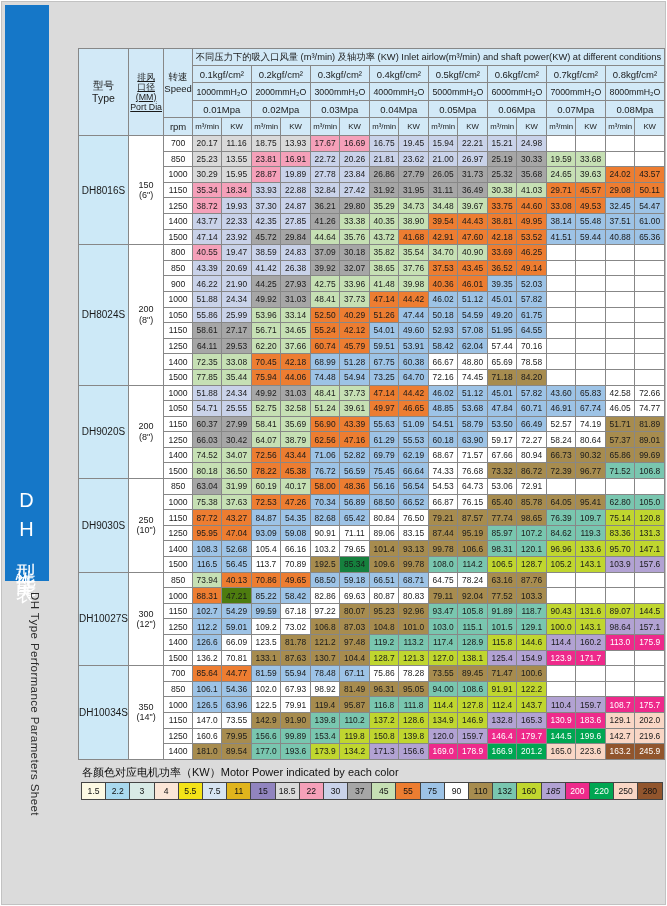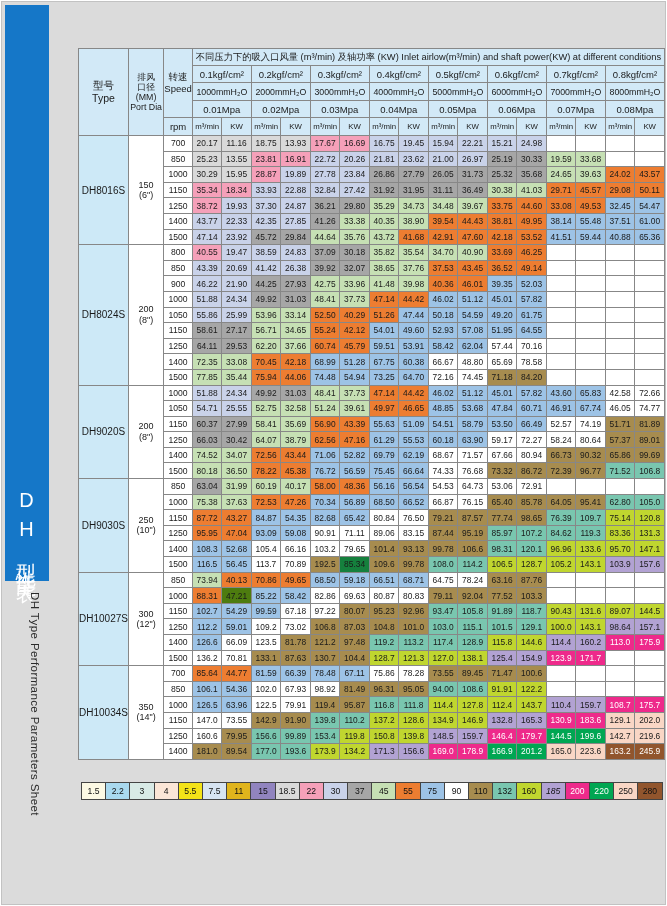--- a/index.html
+++ b/index.html
@@ -15,21 +15,21 @@
   .hd-title{font-size:9.3px;}
   .hd-press{font-size:9.5px;}
   .hd-mm{font-size:8.8px;}
   .hd-mpa{font-size:9.5px;}
   .hd-unit{font-size:7.8px;}
   .model-cell{background:#cde9f7;font-size:10px;}
   .port-cell{background:#ffffff;font-size:9px;line-height:1.15;}
   .speed-cell{background:#ffffff;font-size:8.6px;}
   .num{font-size:8.4px;}
   .model-hd{font-size:10.5px;line-height:1.2;}
-  .port-hd{font-size:8.8px;line-height:1.15;}
+  .port-hd{font-size:8.8px;line-height:1.15;text-decoration:underline;}
   .speed-hd{font-size:9.5px;line-height:1.25;}
   .legend-title{position:absolute;left:80px;top:763px;font-size:11px;color:#111;}
   .legend{position:absolute;left:79px;top:780px;display:flex;}
   .legend .sw{width:23.2px;height:16px;border:1px solid #444;border-left-width:0;display:flex;align-items:center;justify-content:center;font-size:8.6px;color:#111;}
   .legend .sw:first-child{border-left-width:1px;}
 </style>
 </head>
 <body>
 
 <div class="page">
@@ -776,21 +776,21 @@
             <td class="num"></td>
             <td class="num"></td>
           </tr>
           <tr style="height:15.6px">
             <td class="model-cell" rowspan="6">DH10034S</td>
             <td class="port-cell" rowspan="6">350<br>(14")</td>
             <td class="speed-cell">700</td>
             <td class="num" style="background:#ed7d31;color:#1a1a1a">85.64</td>
             <td class="num" style="background:#ed7d31;color:#1a1a1a">44.77</td>
             <td class="num" style="background:#9dc3e6;color:#1a1a1a">81.59</td>
-            <td class="num" style="background:#9dc3e6;color:#1a1a1a">66.39</td>
+            <td class="num" style="background:#9dc3e6;color:#1a1a1a">55.94</td>
             <td class="num" style="background:#9dc3e6;color:#1a1a1a">78.48</td>
             <td class="num" style="background:#9dc3e6;color:#1a1a1a">67.11</td>
             <td class="num" style="background:#ffffff;color:#1a1a1a">75.86</td>
             <td class="num" style="background:#ffffff;color:#1a1a1a">78.28</td>
             <td class="num" style="background:#a78c4f;color:#1a1a1a">73.55</td>
             <td class="num" style="background:#a78c4f;color:#1a1a1a">89.45</td>
             <td class="num" style="background:#a78c4f;color:#1a1a1a">71.47</td>
             <td class="num" style="background:#a78c4f;color:#1a1a1a">100.6</td>
             <td class="num"></td>
             <td class="num"></td>
@@ -857,21 +857,21 @@
           <tr style="height:15.6px">
             <td class="speed-cell">1250</td>
             <td class="num" style="background:#ffffff;color:#1a1a1a">160.6</td>
             <td class="num" style="background:#a78c4f;color:#1a1a1a">79.95</td>
             <td class="num" style="background:#79c6af;color:#1a1a1a">156.6</td>
             <td class="num" style="background:#79c6af;color:#1a1a1a">99.89</td>
             <td class="num" style="background:#79c6af;color:#1a1a1a">153.4</td>
             <td class="num" style="background:#c0d62f;color:#1a1a1a">119.8</td>
             <td class="num" style="background:#c0d62f;color:#1a1a1a">150.8</td>
             <td class="num" style="background:#c0d62f;color:#1a1a1a">139.8</td>
-            <td class="num" style="background:#b2a2d3;color:#1a1a1a">148.5</td>
+            <td class="num" style="background:#b2a2d3;color:#1a1a1a">120.0</td>
             <td class="num" style="background:#b2a2d3;color:#1a1a1a">159.7</td>
             <td class="num" style="background:#ee2a8b;color:#fff">146.4</td>
             <td class="num" style="background:#ee2a8b;color:#fff">179.7</td>
             <td class="num" style="background:#00a652;color:#fff">144.5</td>
             <td class="num" style="background:#00a652;color:#fff">199.6</td>
             <td class="num" style="background:#f9d6c5;color:#1a1a1a">142.7</td>
             <td class="num" style="background:#f9d6c5;color:#1a1a1a">219.6</td>
           </tr>
           <tr style="height:15.6px">
             <td class="speed-cell">1400</td>
@@ -889,20 +889,21 @@
             <td class="num" style="background:#00a652;color:#fff">201.2</td>
             <td class="num" style="background:#f9d6c5;color:#1a1a1a">165.0</td>
             <td class="num" style="background:#f9d6c5;color:#1a1a1a">223.6</td>
             <td class="num" style="background:#91552d;color:#fff">163.2</td>
             <td class="num" style="background:#91552d;color:#fff">245.9</td>
           </tr>
         </tbody>
       </table>
   </div>
 
+  <div class="legend-title">各颜色对应电机功率（KW）Motor Power indicated by each color</div>
   <div class="legend" id="legend-strip">
       <div class="sw" style="background: rgb(252, 249, 228);">1.5</div>
       <div class="sw" style="background: rgb(169, 217, 239);">2.2</div>
       <div class="sw" style="background: rgb(216, 234, 230);">3</div>
       <div class="sw" style="background: rgb(251, 230, 215);">4</div>
       <div class="sw" style="background: rgb(244, 227, 24);">5.5</div>
       <div class="sw" style="background: rgb(215, 228, 242);">7.5</div>
       <div class="sw" style="background: rgb(224, 180, 28);">11</div>
       <div class="sw" style="background: rgb(145, 132, 191);">15</div>
       <div class="sw" style="background: rgb(217, 217, 217);">18.5</div>

